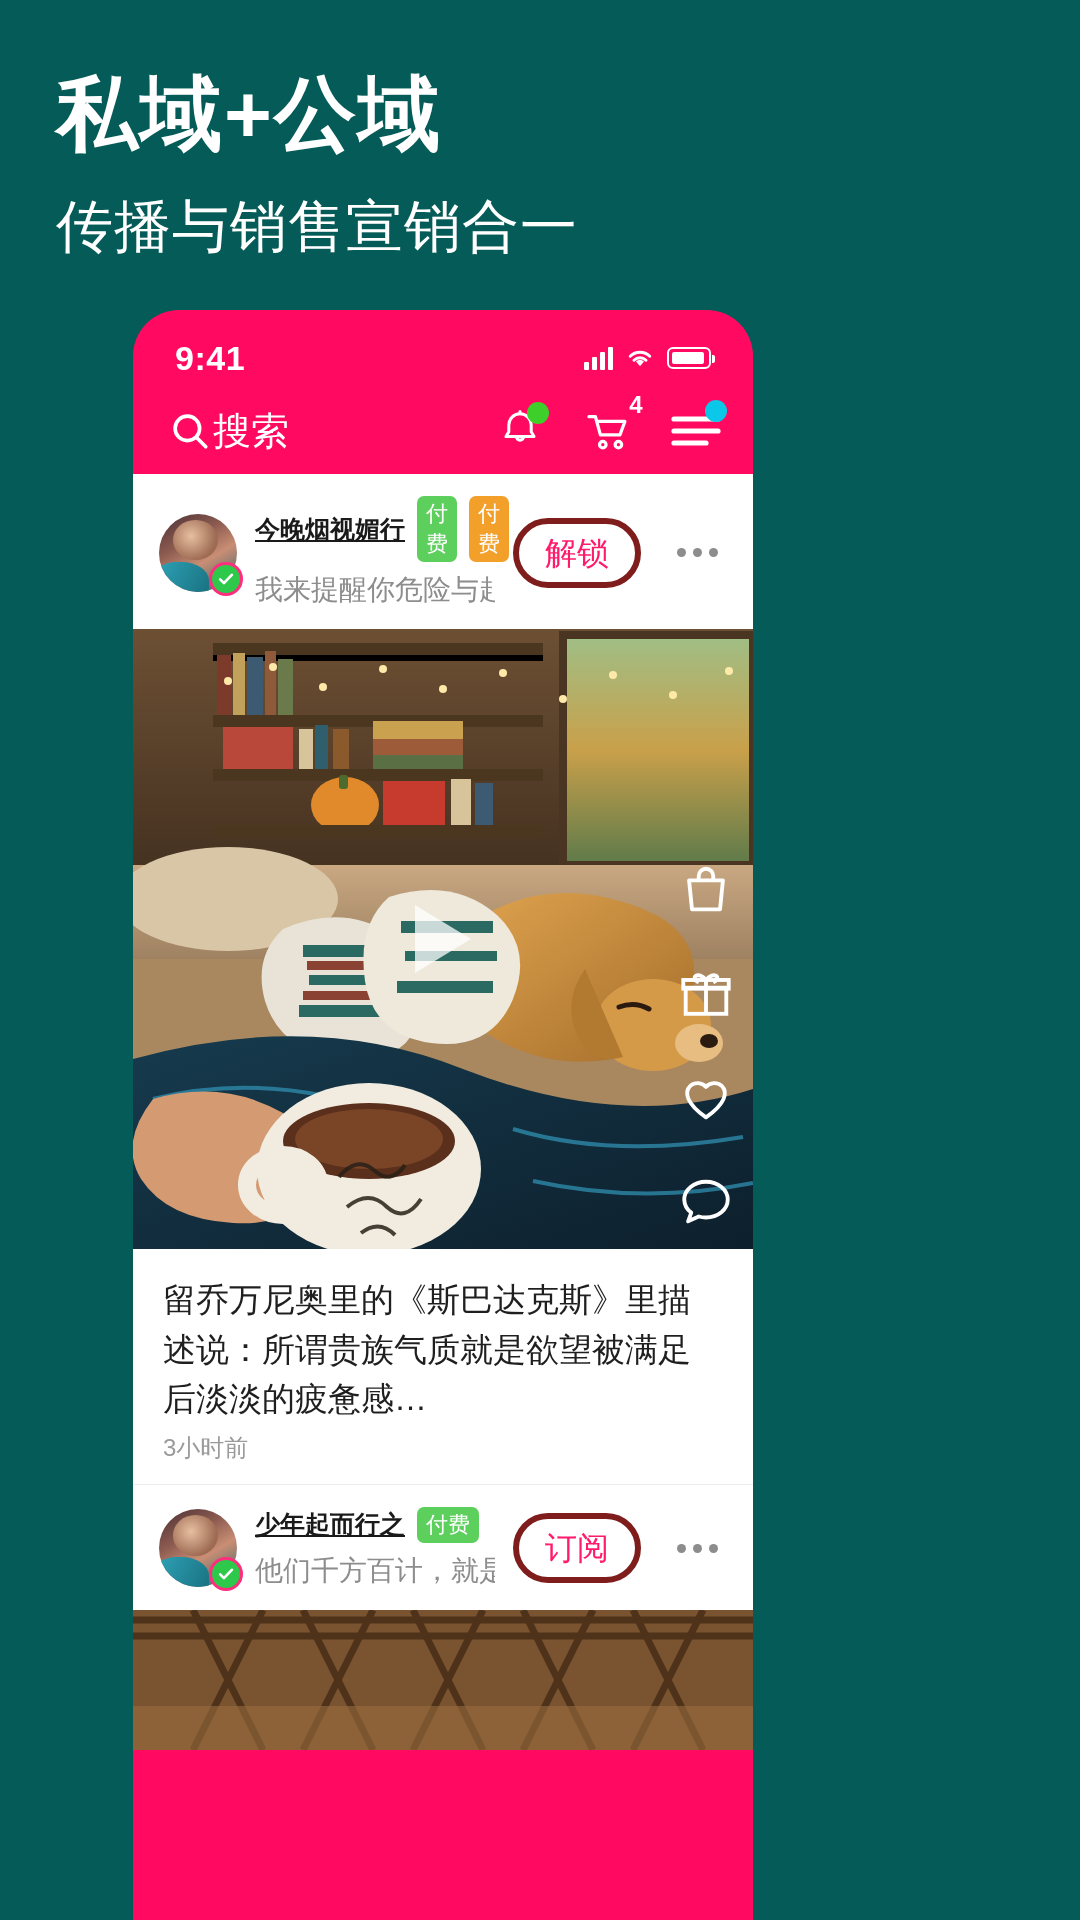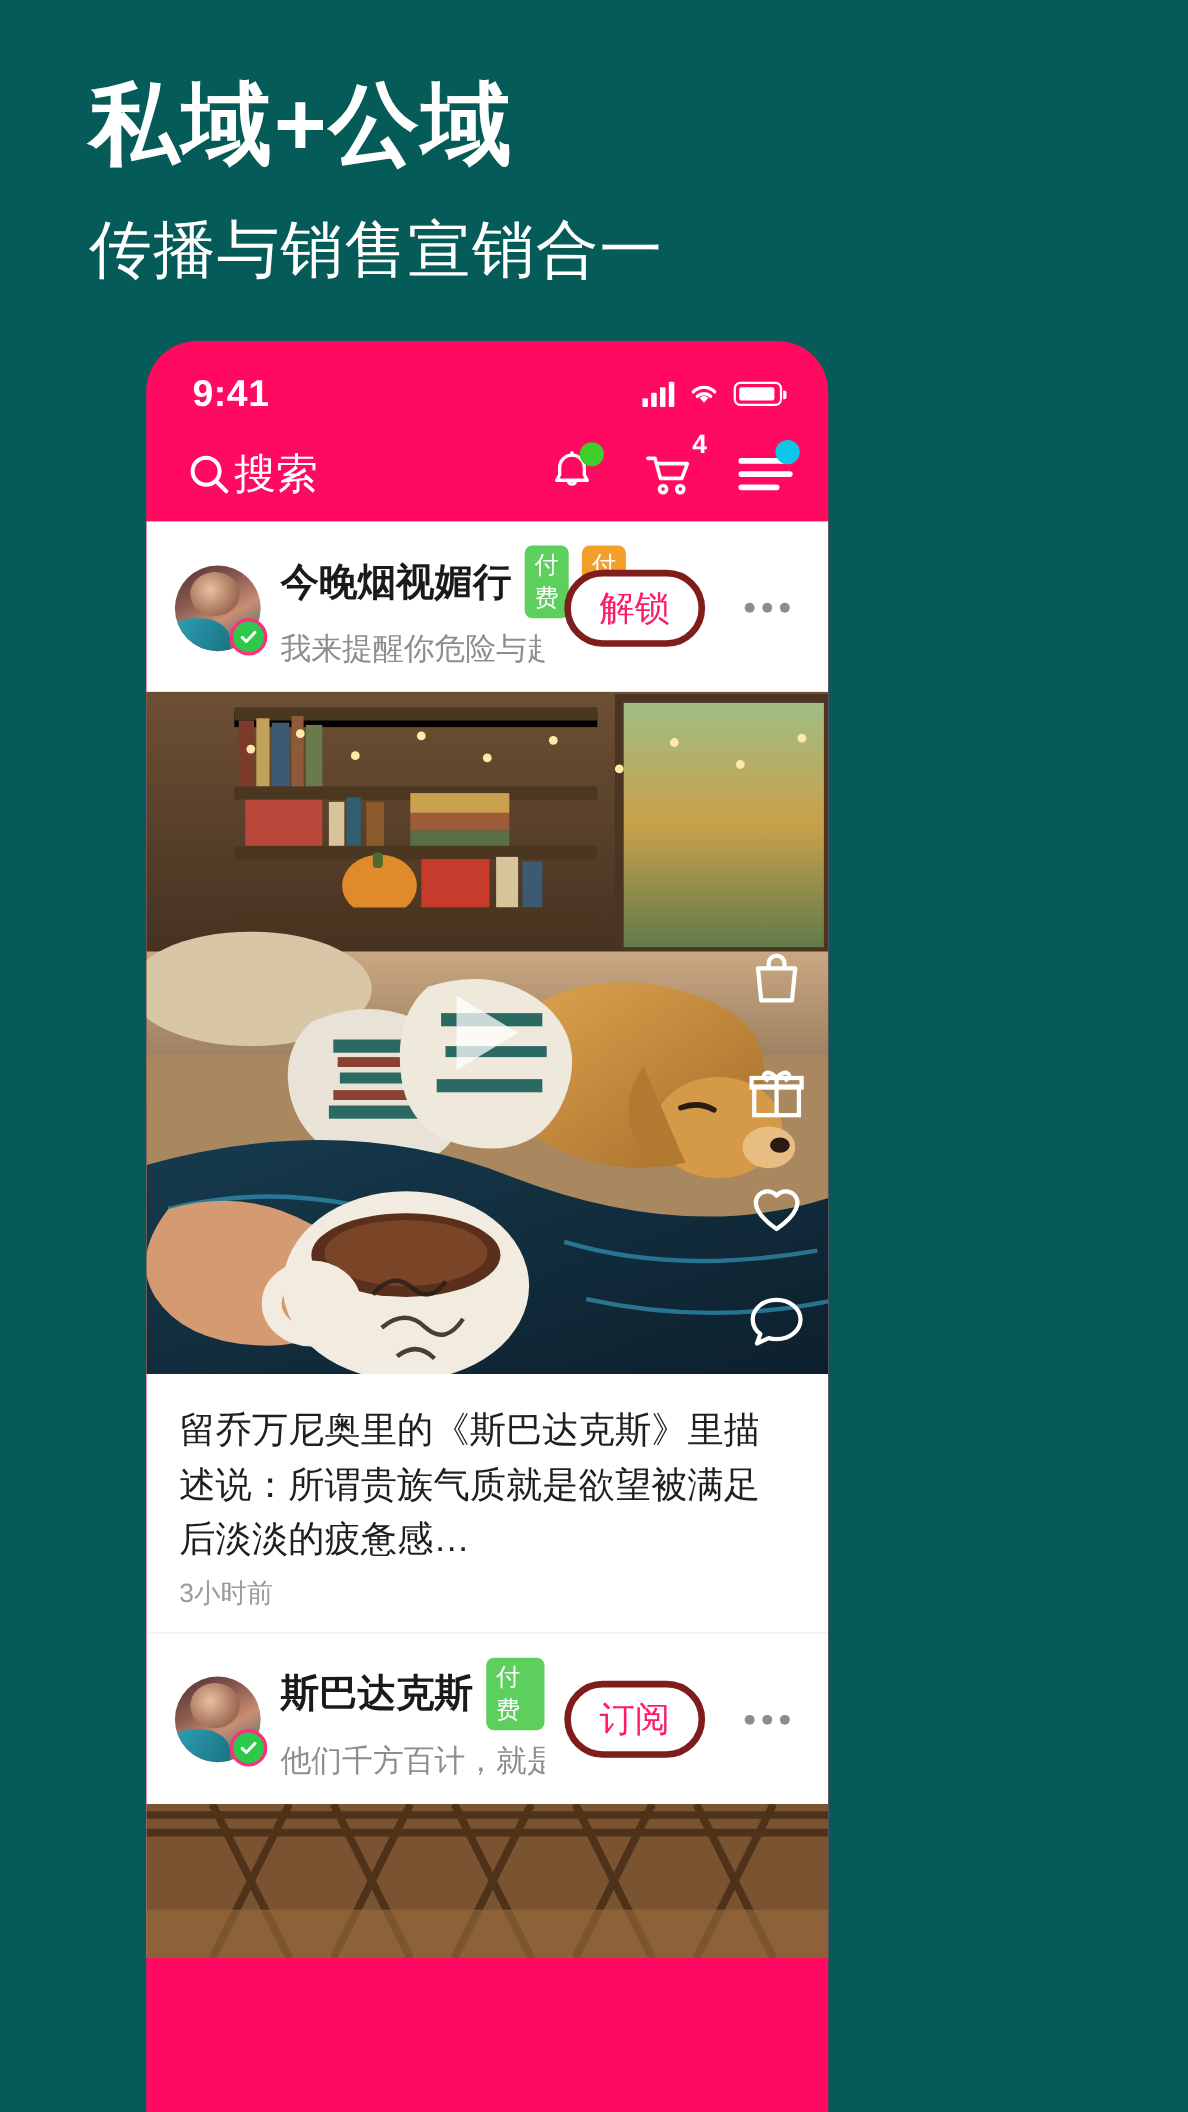--- a/index.html
+++ b/index.html
@@ -5,21 +5,21 @@
   * { box-sizing: border-box; margin: 0; padding: 0; }
   html, body {
     width: 1080px; height: 1920px;
     background: #055b57;
     font-family: "Liberation Sans", "DejaVu Sans", sans-serif;
     overflow: hidden;
   }
   .page { position: relative; width: 1080px; height: 1920px; background: #055b57; }
 
   
-  .promo { position: absolute; left: 81px; top: 70px; width: 900px; }
+  .promo { position: absolute; left: 56px; top: 70px; width: 900px; }
   .promo-title {
     color: #ffffff;
     font-size: 82px;
     font-weight: bold;
     letter-spacing: 2px;
     line-height: 1.08;
     white-space: nowrap;
   }
   .promo-sub {
     color: #ffffff;
@@ -120,21 +120,21 @@
   .verify {
     position: absolute; right: -6px; bottom: -4px;
     width: 34px; height: 34px; border-radius: 50%;
     background: #2ec84b; border: 3px solid #ff2d7e;
     display: flex; align-items: center; justify-content: center;
   }
   .verify svg { width: 20px; height: 20px; }
 
   .post-meta { flex: 1; min-width: 0; }
   .post-title-row { display: flex; align-items: center; gap: 12px; }
-  .post-title { font-size: 35px; font-weight: bold; color: #1a1a1a; white-space: nowrap; }
+  .post-title { font-size: 25px; font-weight: bold; color: #1a1a1a; white-space: nowrap; text-decoration: underline; }
   .tag { font-size: 22px; color: #fff; border-radius: 7px; padding: 3px 9px; font-weight: 500; }
   .tag.green { background: #5ccf5c; }
   .tag.orange { background: #f2a02a; }
   .post-sub { font-size: 28px; color: #8d8d8d; margin-top: 9px; white-space: nowrap; overflow: hidden; }
 
   .pill-btn {
     flex: 0 0 auto;
     border: 6px solid #7f1d1d; color: #ff1a6b; background: #fff;
     border-radius: 999px; font-size: 32px; font-weight: 500;
     padding: 13px 26px; line-height: 1;
@@ -415,21 +415,21 @@
         <div class="avatar-wrap">
           <div class="avatar"></div>
           <span class="verify">
             <svg viewBox="0 0 24 24">
                 <path d="M5 12.5 l4.5 4.5 L19 7" fill="none" stroke="#fff" stroke-width="3.2" stroke-linecap="round" stroke-linejoin="round"></path>
               </svg>
           </span>
         </div>
         <div class="post-meta">
           <div class="post-title-row">
-            <span class="post-title">斯巴达克斯</span>
+            <span class="post-title">少年起而行之</span>
             <span class="tag green">付费</span>
           </div>
           <div class="post-sub">他们千方百计，就是要让人无法相爱</div>
         </div>
         <button class="pill-btn">订阅</button>
         <div class="more-dots">
             <span></span>
             <span></span>
             <span></span>
           </div>

